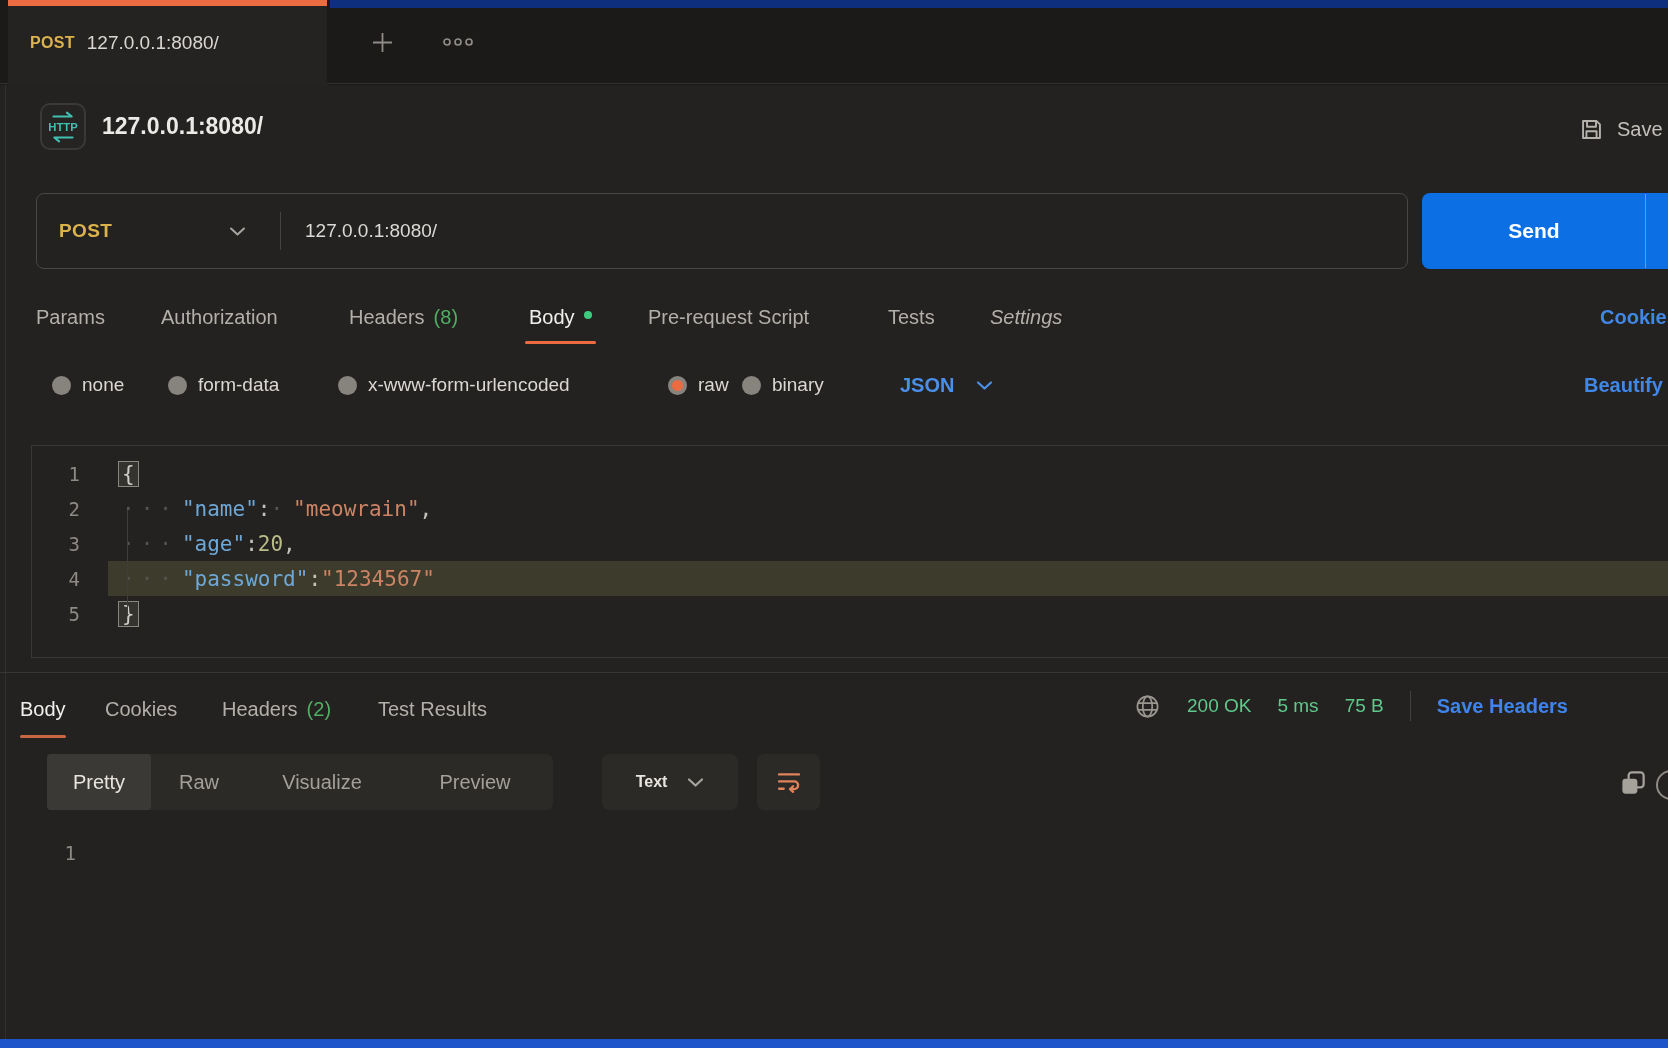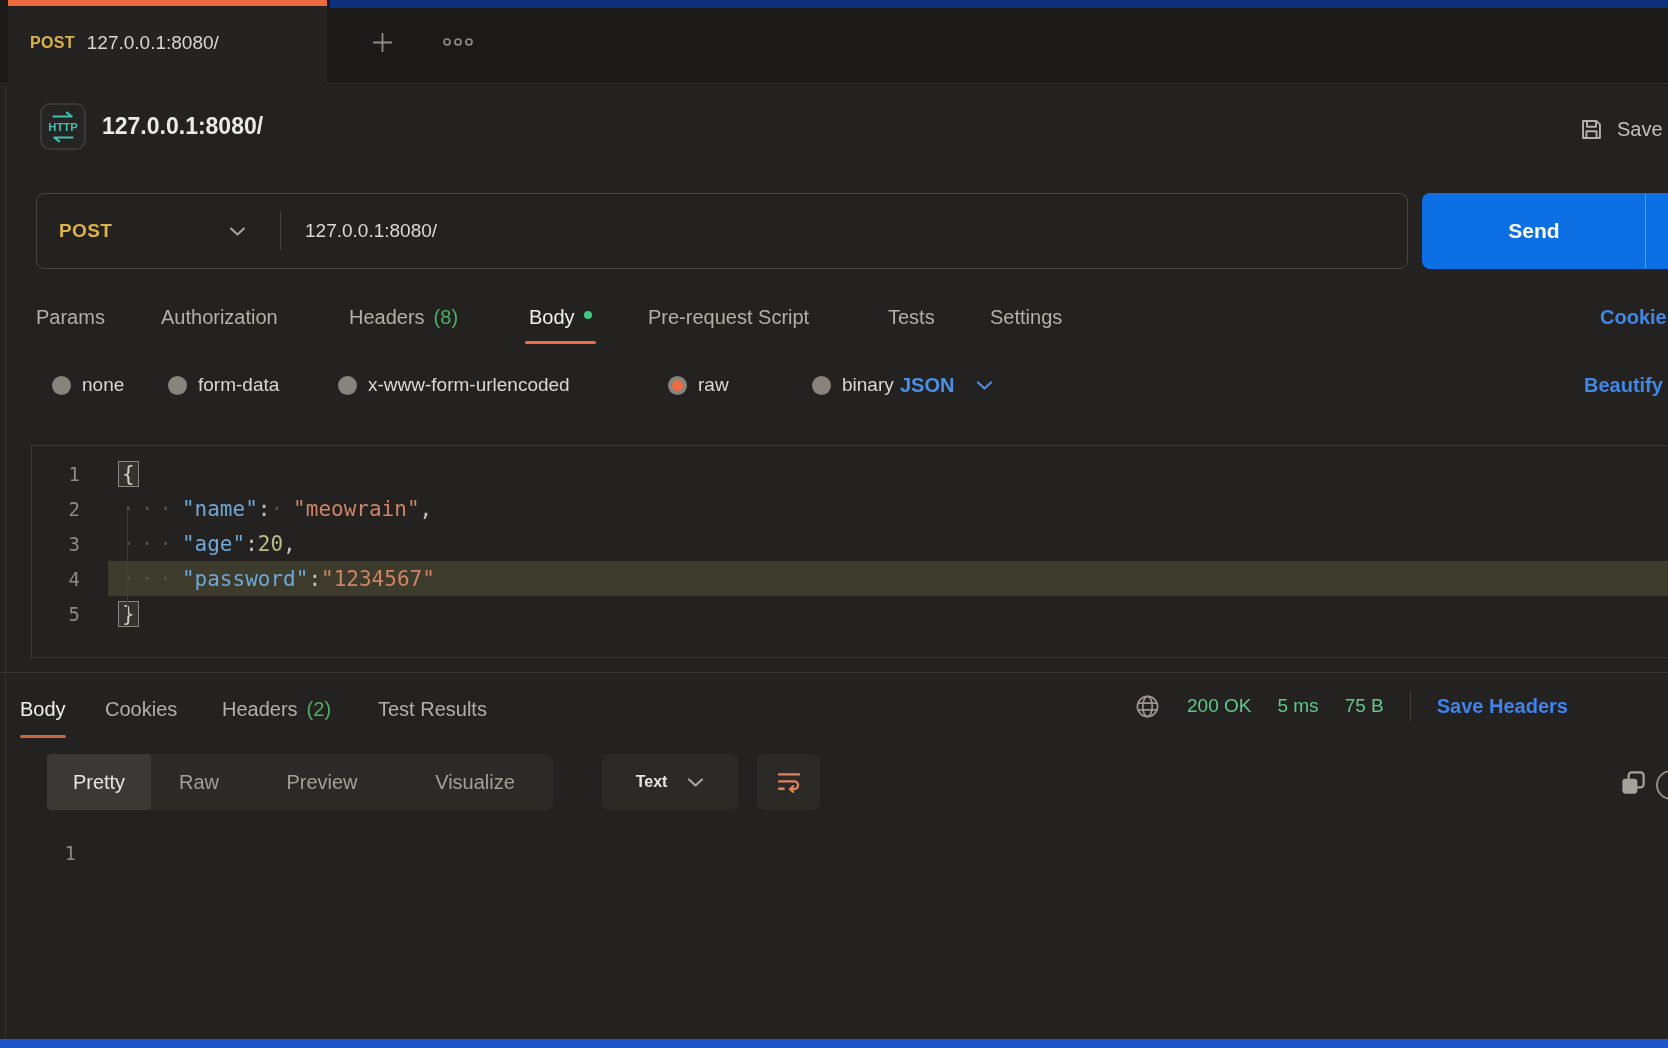--- a/index.html
+++ b/index.html
@@ -42,32 +42,32 @@
   
   .req-tabs{ position:absolute; left:0; top:290px; width:100%; height:54px; }
   .rtab{ position:absolute; top:0; height:100%; display:flex; align-items:center; gap:9px; color:#b3afa9; font-size:20px; cursor:pointer; white-space:nowrap; }
   .rtab.active{ color:#f2f0ed; }
   .rtab.active::after{ content:""; position:absolute; left:-4px; right:-4px; bottom:0; height:3.5px; background:#ed6b41; border-radius:2px; }
   .rtab .count{ color:#4fae63; }
   .rtab .dot{ width:8px; height:8px; border-radius:50%; background:#3ecb7e; margin-top:-4px; }
   .req-tabs .rtab:nth-child(1){ left:36px; } .req-tabs .rtab:nth-child(2){ left:161px; }
   .req-tabs .rtab:nth-child(3){ left:349px; } .req-tabs .rtab:nth-child(4){ left:529px; }
   .req-tabs .rtab:nth-child(5){ left:648px; } .req-tabs .rtab:nth-child(6){ left:888px; }
-  .req-tabs .rtab:nth-child(7){ left:990px; }
+  .req-tabs .rtab:nth-child(7){ left:990px;font-style:italic; }
   .cookies-link{ position:absolute; left:1600px; top:290px; height:54px; width:68px; display:flex; align-items:center; color:#4187e5; font-size:20px; font-weight:bold; overflow:hidden; white-space:nowrap; cursor:pointer; }
 
   
   .mode-row{ position:absolute; left:0; top:358px; width:100%; height:54px; }
   .mode{ position:absolute; top:0; height:100%; display:flex; align-items:center; gap:11px; cursor:pointer; white-space:nowrap; }
   .mode .radio{ width:19px; height:19px; border-radius:50%; background:#87837d; flex-shrink:0; }
   .mode.sel .radio{ background:#ed6b41; border:4.5px solid #87837d; }
   .mode .mlbl{ color:#dbd8d3; font-size:19px; }
   .mode-row .mode:nth-child(1){ left:52px; } .mode-row .mode:nth-child(2){ left:168px; }
   .mode-row .mode:nth-child(3){ left:338px; } .mode-row .mode:nth-child(4){ left:668px; }
-  .mode-row .mode:nth-child(5){ left:812px; }
+  .mode-row .mode:nth-child(5){ left:742px; }
   .lang-select{ position:absolute; left:900px; top:358px; height:54px; display:flex; align-items:center; gap:22px; cursor:pointer; }
   .lang-select .llbl{ color:#4a90e8; font-size:20px; font-weight:bold; }
   .beautify-link{ position:absolute; left:1584px; top:358px; height:54px; width:84px; display:flex; align-items:center; color:#4187e5; font-size:20px; font-weight:bold; overflow:hidden; white-space:nowrap; cursor:pointer; }
 
   
   .editor{ position:absolute; left:31px; top:445px; right:0; height:213px; border:1px solid #3b3834; border-right:none; padding-top:10px; cursor:text; }
   .cline{ display:flex; height:35px; align-items:center; font-family:"DejaVu Sans Mono", monospace; font-size:21px; white-space:pre; }
   .lno{ width:48px; flex-shrink:0; text-align:right; color:#8d8a84; font-size:19px; }
   .lcontent{ flex:1; margin-left:28px; padding-left:14px; height:100%; display:flex; align-items:center; }
   .cline.hl .lcontent{ background:#3d3c2c; }
@@ -262,22 +262,22 @@
     <span class="stat-green">5 ms</span>
     <span class="stat-green">75 B</span>
     <span class="stat-vdiv"></span>
     <span class="save-response">Save Headers</span>
   </div>
 
   <div class="resp-toolbar">
     <div class="views" id="views">
         <div class="viewseg active">Pretty</div>
         <div class="viewseg">Raw</div>
+        <div class="viewseg">Visualize</div>
         <div class="viewseg">Preview</div>
-        <div class="viewseg">Visualize</div>
       </div>
     <div class="format-select">
       <span class="flbl">Text</span>
       <svg width="17" height="11" viewBox="0 0 17 11">
           <path d="M2 2.5l6.5 6 6.5-6" fill="none" stroke="#a8a5a0" stroke-width="2.2" stroke-linecap="round" stroke-linejoin="round"></path>
         </svg>
     </div>
     <div class="wrap-btn">
       <svg width="28" height="28" viewBox="0 0 24 24" fill="none" stroke="#e0825c" stroke-width="2" stroke-linecap="round" stroke-linejoin="round">
         <path d="M3.5 5.5h17"></path>

